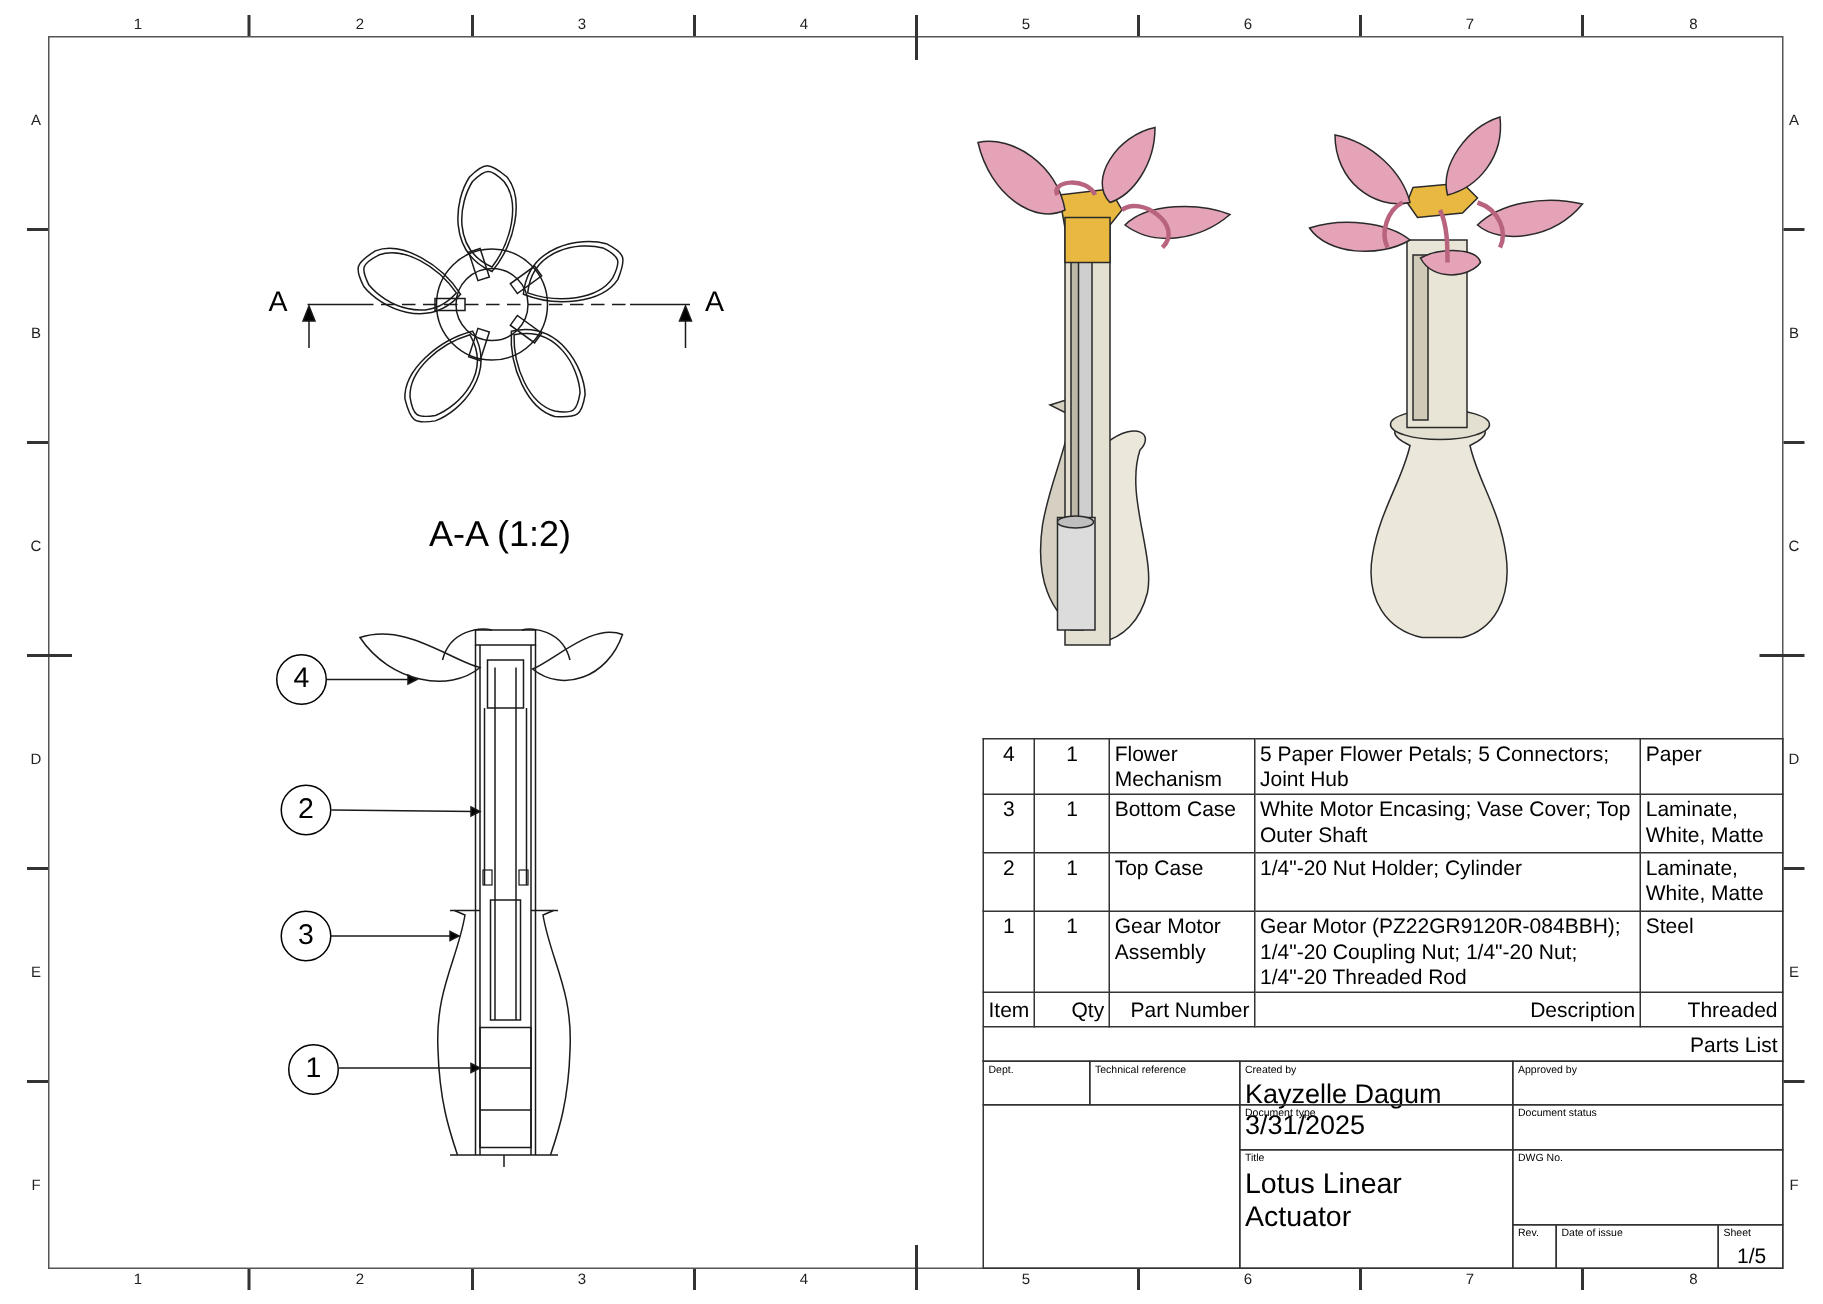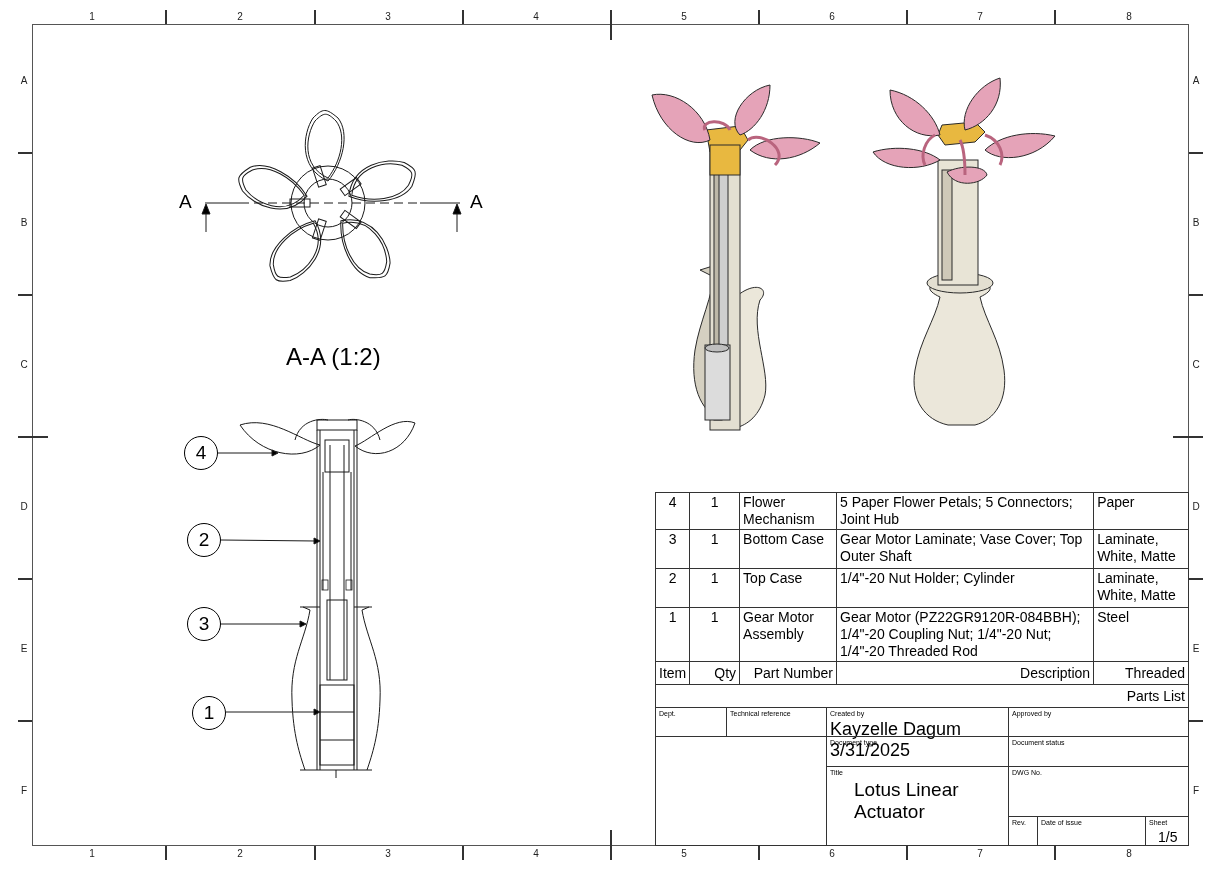--- a/index.html
+++ b/index.html
@@ -239,21 +239,21 @@
     <td class="c">4</td>
     <td class="c">1</td>
     <td>Flower Mechanism</td>
     <td>5 Paper Flower Petals; 5 Connectors; Joint Hub</td>
     <td>Paper</td>
   </tr>
   <tr style="height:39px;">
     <td class="c">3</td>
     <td class="c">1</td>
     <td>Bottom Case</td>
-    <td>Gear Motor Laminate; Vase Cover; Top Outer Shaft</td>
+    <td>White Motor Encasing; Vase Cover; Top Outer Shaft</td>
     <td>Laminate, White, Matte</td>
   </tr>
   <tr style="height:39px;">
     <td class="c">2</td>
     <td class="c">1</td>
     <td>Top Case</td>
     <td>1/4"-20 Nut Holder; Cylinder</td>
     <td>Laminate, White, Matte</td>
   </tr>
   <tr style="height:53px;">
@@ -296,21 +296,21 @@
 
   <div class="tb" style="left:826px;top:736px;width:183px;height:31px;">
     <span class="tb-lbl">Document type</span>
   </div>
   <div class="tb" style="left:1008px;top:736px;width:181px;height:31px;">
     <span class="tb-lbl">Document status</span>
   </div>
 
   <div class="tb" style="left:826px;top:766px;width:183px;height:80px;">
     <span class="tb-lbl">Title</span>
-    <span class="tb-val" style="top:12px;font-size:19px;margin-left:24px;">Lotus Linear Actuator</span>
+    <span class="tb-val" style="top:12px;font-size:19px;">Lotus Linear Actuator</span>
   </div>
 
   <div class="tb" style="left:1008px;top:766px;width:181px;height:51px;">
     <span class="tb-lbl">DWG No.</span>
   </div>
 
   <div class="tb" style="left:1008px;top:816px;width:30px;height:30px;">
     <span class="tb-lbl">Rev.</span>
   </div>
   <div class="tb" style="left:1037px;top:816px;width:109px;height:30px;">

